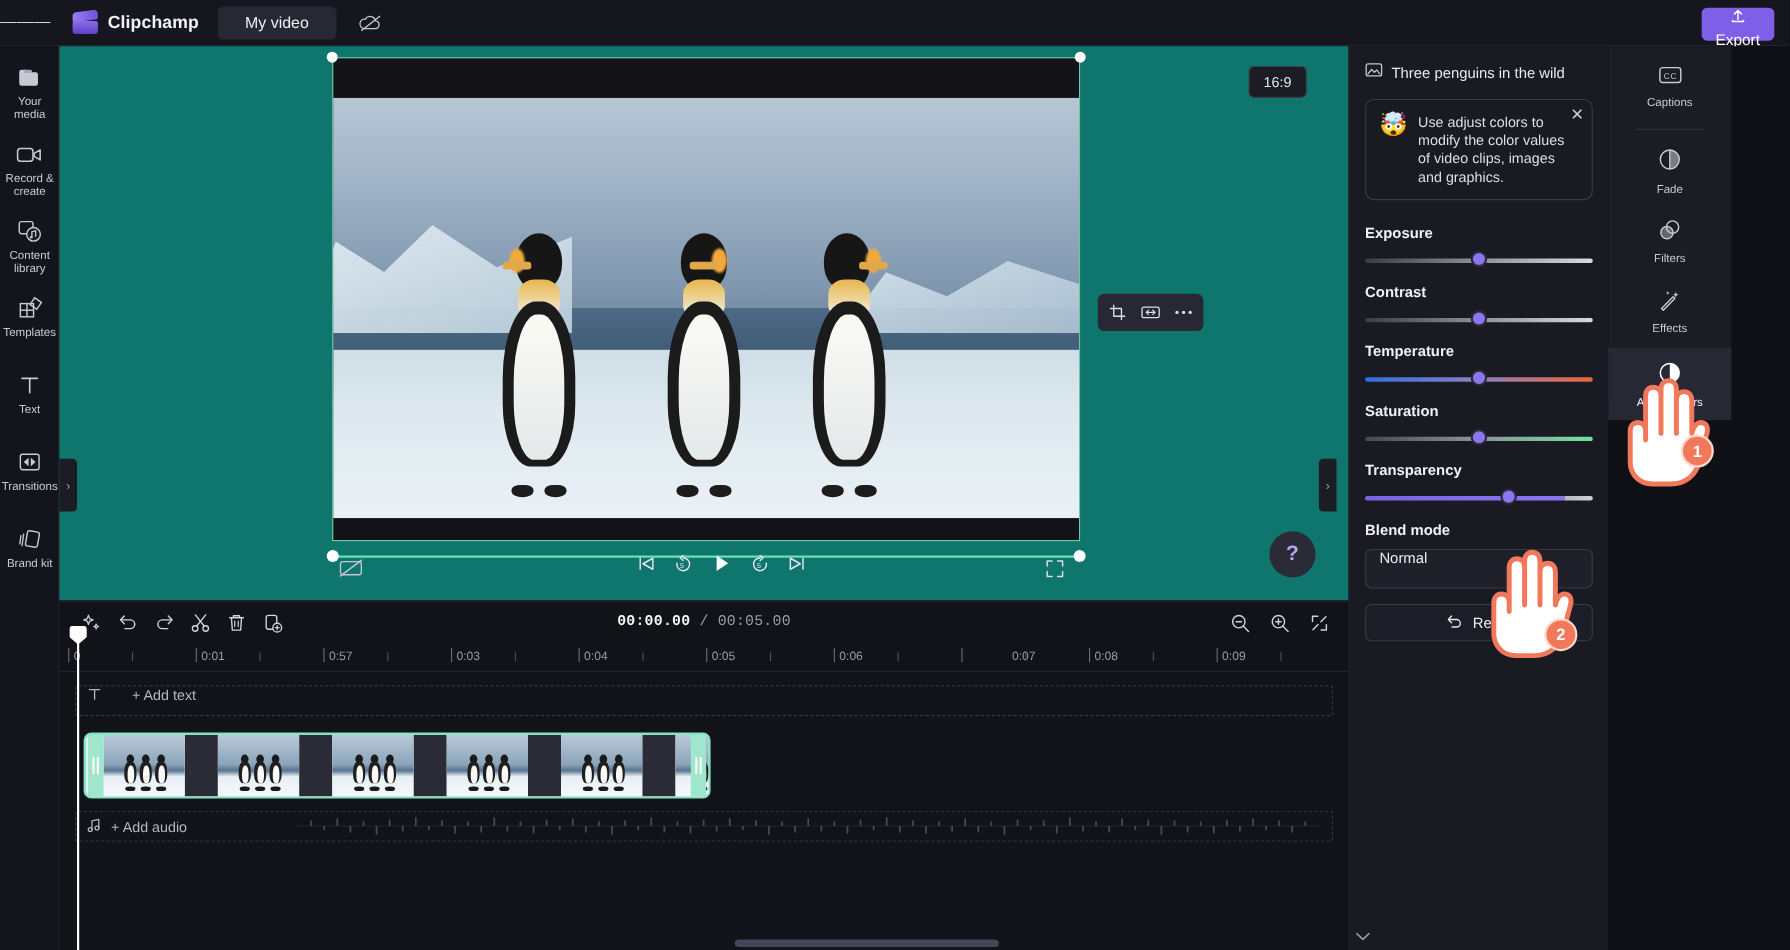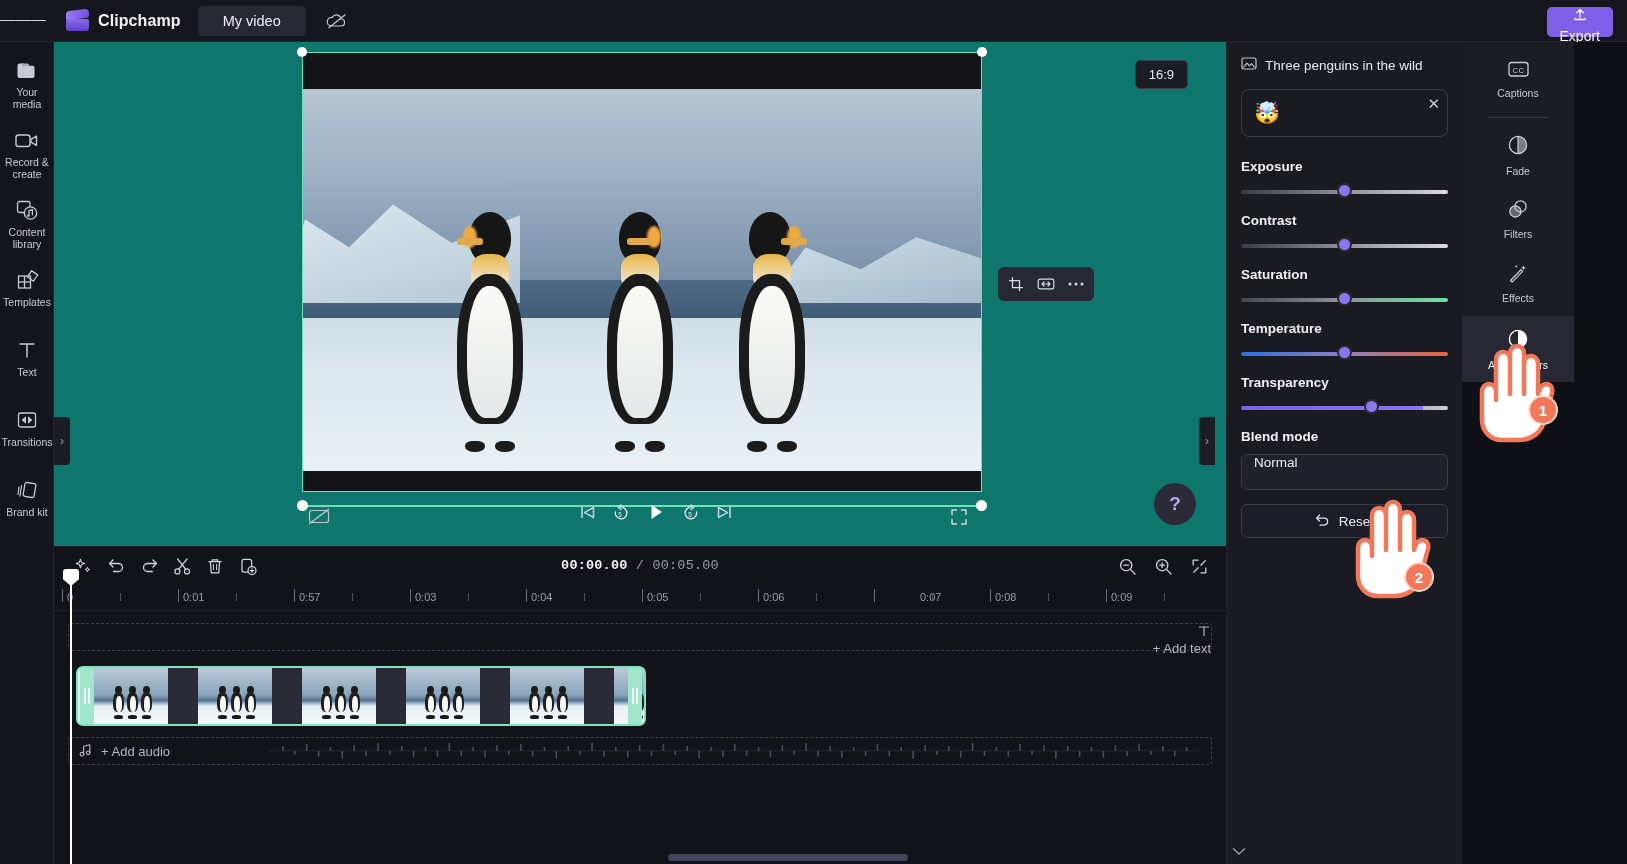--- a/index.html
+++ b/index.html
@@ -219,22 +219,22 @@
   .ruler { position: absolute; top: 38px; left: 0; width: 1172px; height: 26px; border-bottom: 1px solid #22232c; }
   .tick { position: absolute; top: 8px; width: 1px; height: 8px; background: #4e5060; }
   .tick.major { top: 4px; height: 13px; background: #6b6d7d; }
   .tick-lbl { position: absolute; top: 6px; font-size: 11px; color: #9b9bab; }
   .playhead { position: absolute; top: 34px; width: 2px; height: 284px; background: #ffffff; z-index: 9; }
   .playhead .cap { position: absolute; top: -12px; left: -7px; width: 16px; height: 17px; background: #fff;
     clip-path: polygon(0 0, 100% 0, 100% 60%, 50% 100%, 0 60%); border-radius: 3px 3px 0 0; }
 
   .track-text {
     position: absolute; top: 76px; left: 14px; width: 1144px; height: 28px;
-    border: 1px dashed #3a3b46; border-radius: 3px; display: flex; align-items: flex-end;
-    gap: 0; padding-left: 10px; font-size: 13px; color: #b6b6c4; cursor: pointer; flex-direction: column;
+    border: 1px dashed #3a3b46; border-radius: 3px; display: flex; align-items: flex-start;
+    gap: 27px; padding-left: 10px; font-size: 13px; color: #b6b6c4; cursor: pointer;
   }
   .clip {
     position: absolute; top: 119px; left: 22px; width: 570px; height: 60px;
     border: 2px solid #7fe3c0; border-radius: 7px; overflow: hidden; background: #dfeef0; cursor: pointer;
   }
   .clip .grip { position: absolute; left: 2px; top: 0; bottom: 0; width: 14px;
     background: #9fe6cd; display: flex; align-items: center; justify-content: center; z-index: 3; }
   .clip .grip i { display:block; width:2px; height:16px; background:#f4fbf8; margin:0 1px; border-radius:1px; }
   .clip .grip-r { position: absolute; right: 2px; top: 0; bottom: 0; width: 14px;
     background: #9fe6cd; display: flex; align-items: center; justify-content: center; z-index: 3; }
@@ -527,47 +527,48 @@
         <svg width="16" height="15" viewBox="0 0 16 15" fill="none">
           <rect x="1" y="2" width="14" height="11" rx="1.8" stroke="#c6c6d2" stroke-width="1.2"></rect>
           <path d="M2.4 11.3 6 7.2l2.4 2.6 2.1-2.2 3 3.7" stroke="#c6c6d2" stroke-width="1.15" stroke-linejoin="round"></path>
         </svg>
       </span>
       <span class="t">Three penguins in the wild</span>
     </div>
 
     <div class="tip">
       <span class="emoji">🤯</span>
+      <span class="txt">Use adjust colors to modify the color values of video clips, images and graphics.</span>
       <span class="close">✕</span>
     </div>
 
     <div class="ctl">
       <div class="name">Exposure</div>
       <div class="slider s-plain">
         <div class="thumb" style="left:calc(50% - 7.5px)"></div>
       </div>
     </div>
 
     <div class="ctl">
       <div class="name">Contrast</div>
       <div class="slider s-plain">
         <div class="thumb" style="left:calc(50% - 7.5px)"></div>
       </div>
     </div>
 
     <div class="ctl">
+      <div class="name">Temperature</div>
+      <div class="slider s-temp">
+        <div class="thumb" style="left:calc(50% - 7.5px)"></div>
+      </div>
+    </div>
+
+    <div class="ctl">
       <div class="name">Saturation</div>
       <div class="slider s-sat">
-        <div class="thumb" style="left:calc(50% - 7.5px)"></div>
-      </div>
-    </div>
-
-    <div class="ctl">
-      <div class="name">Temperature</div>
-      <div class="slider s-temp">
         <div class="thumb" style="left:calc(50% - 7.5px)"></div>
       </div>
     </div>
 
     <div class="ctl">
       <div class="name">Transparency</div>
       <div class="slider s-transp">
         <div class="thumb" style="left:calc(63% - 7.5px)"></div>
       </div>
     </div>

